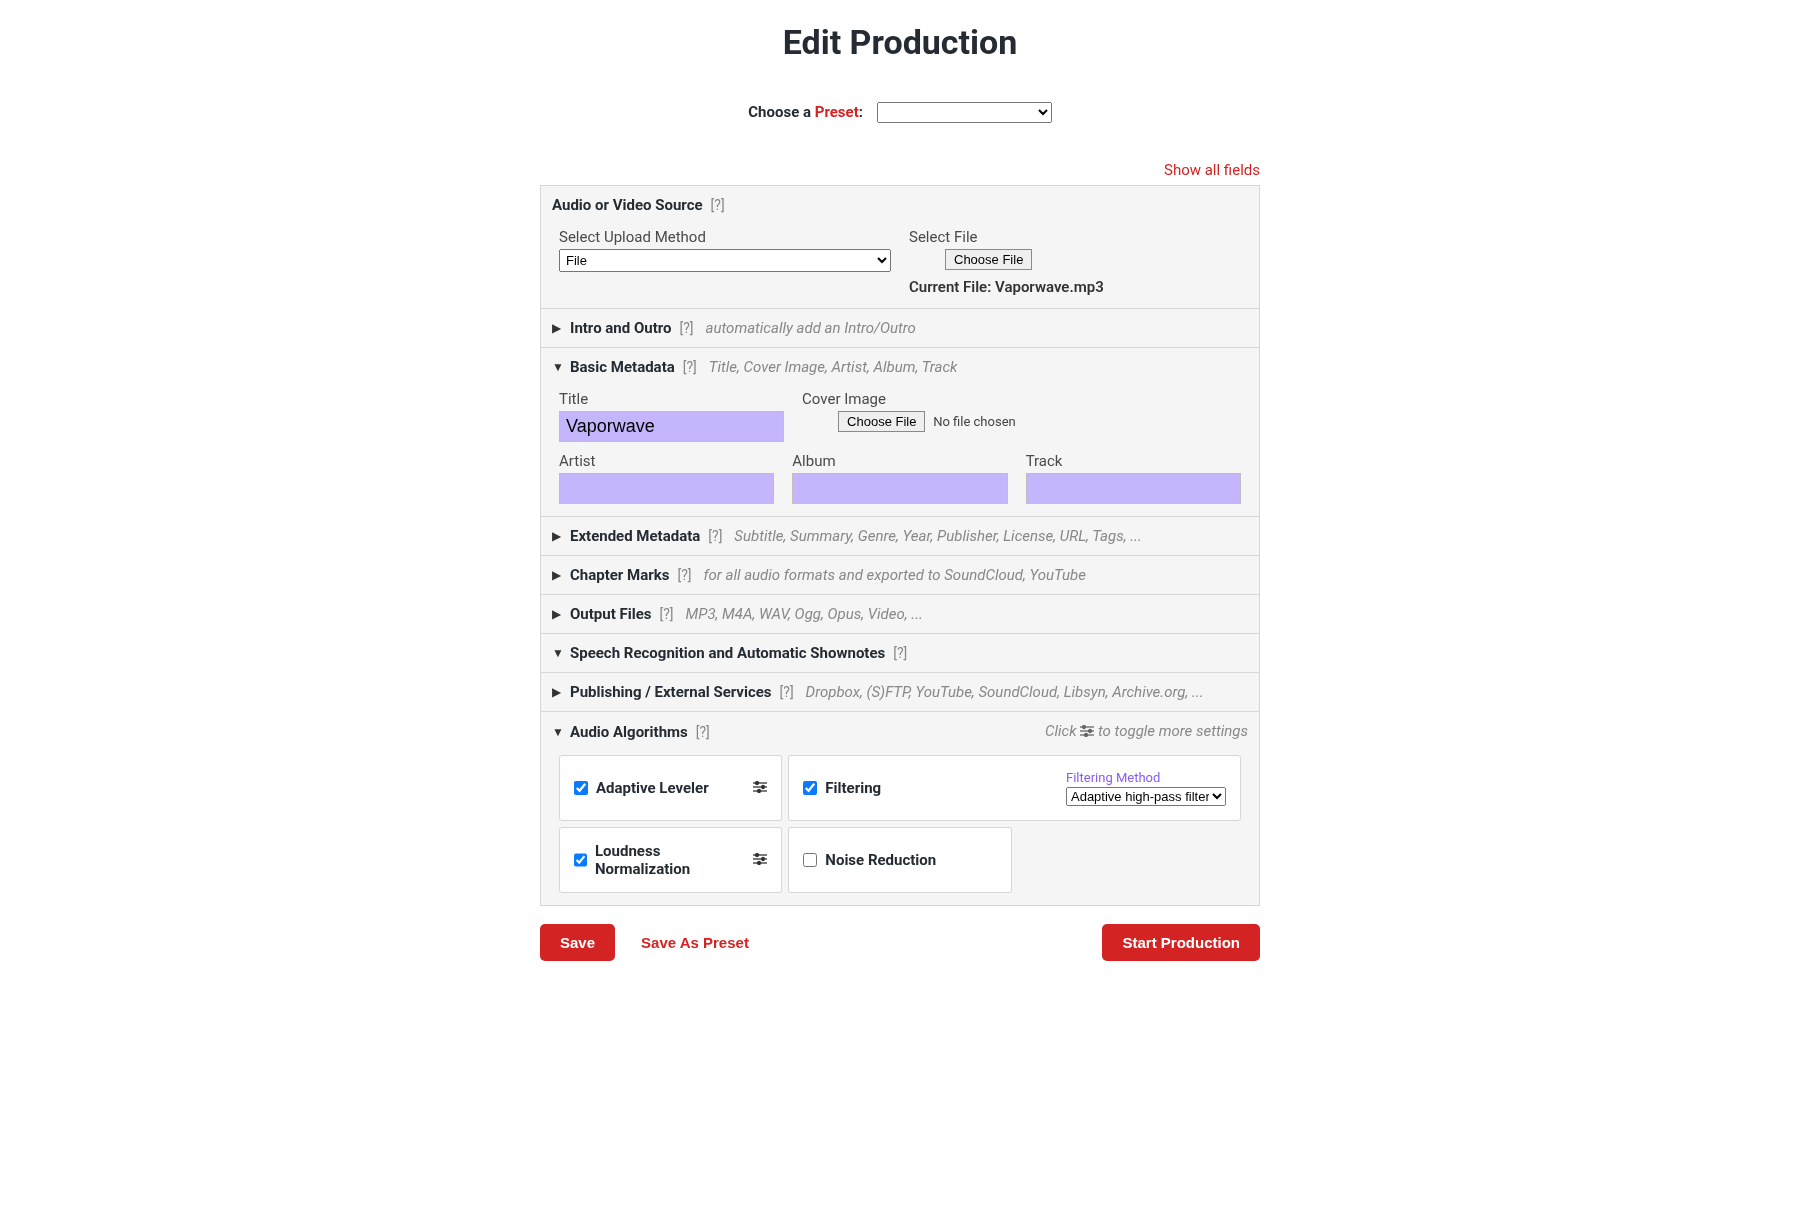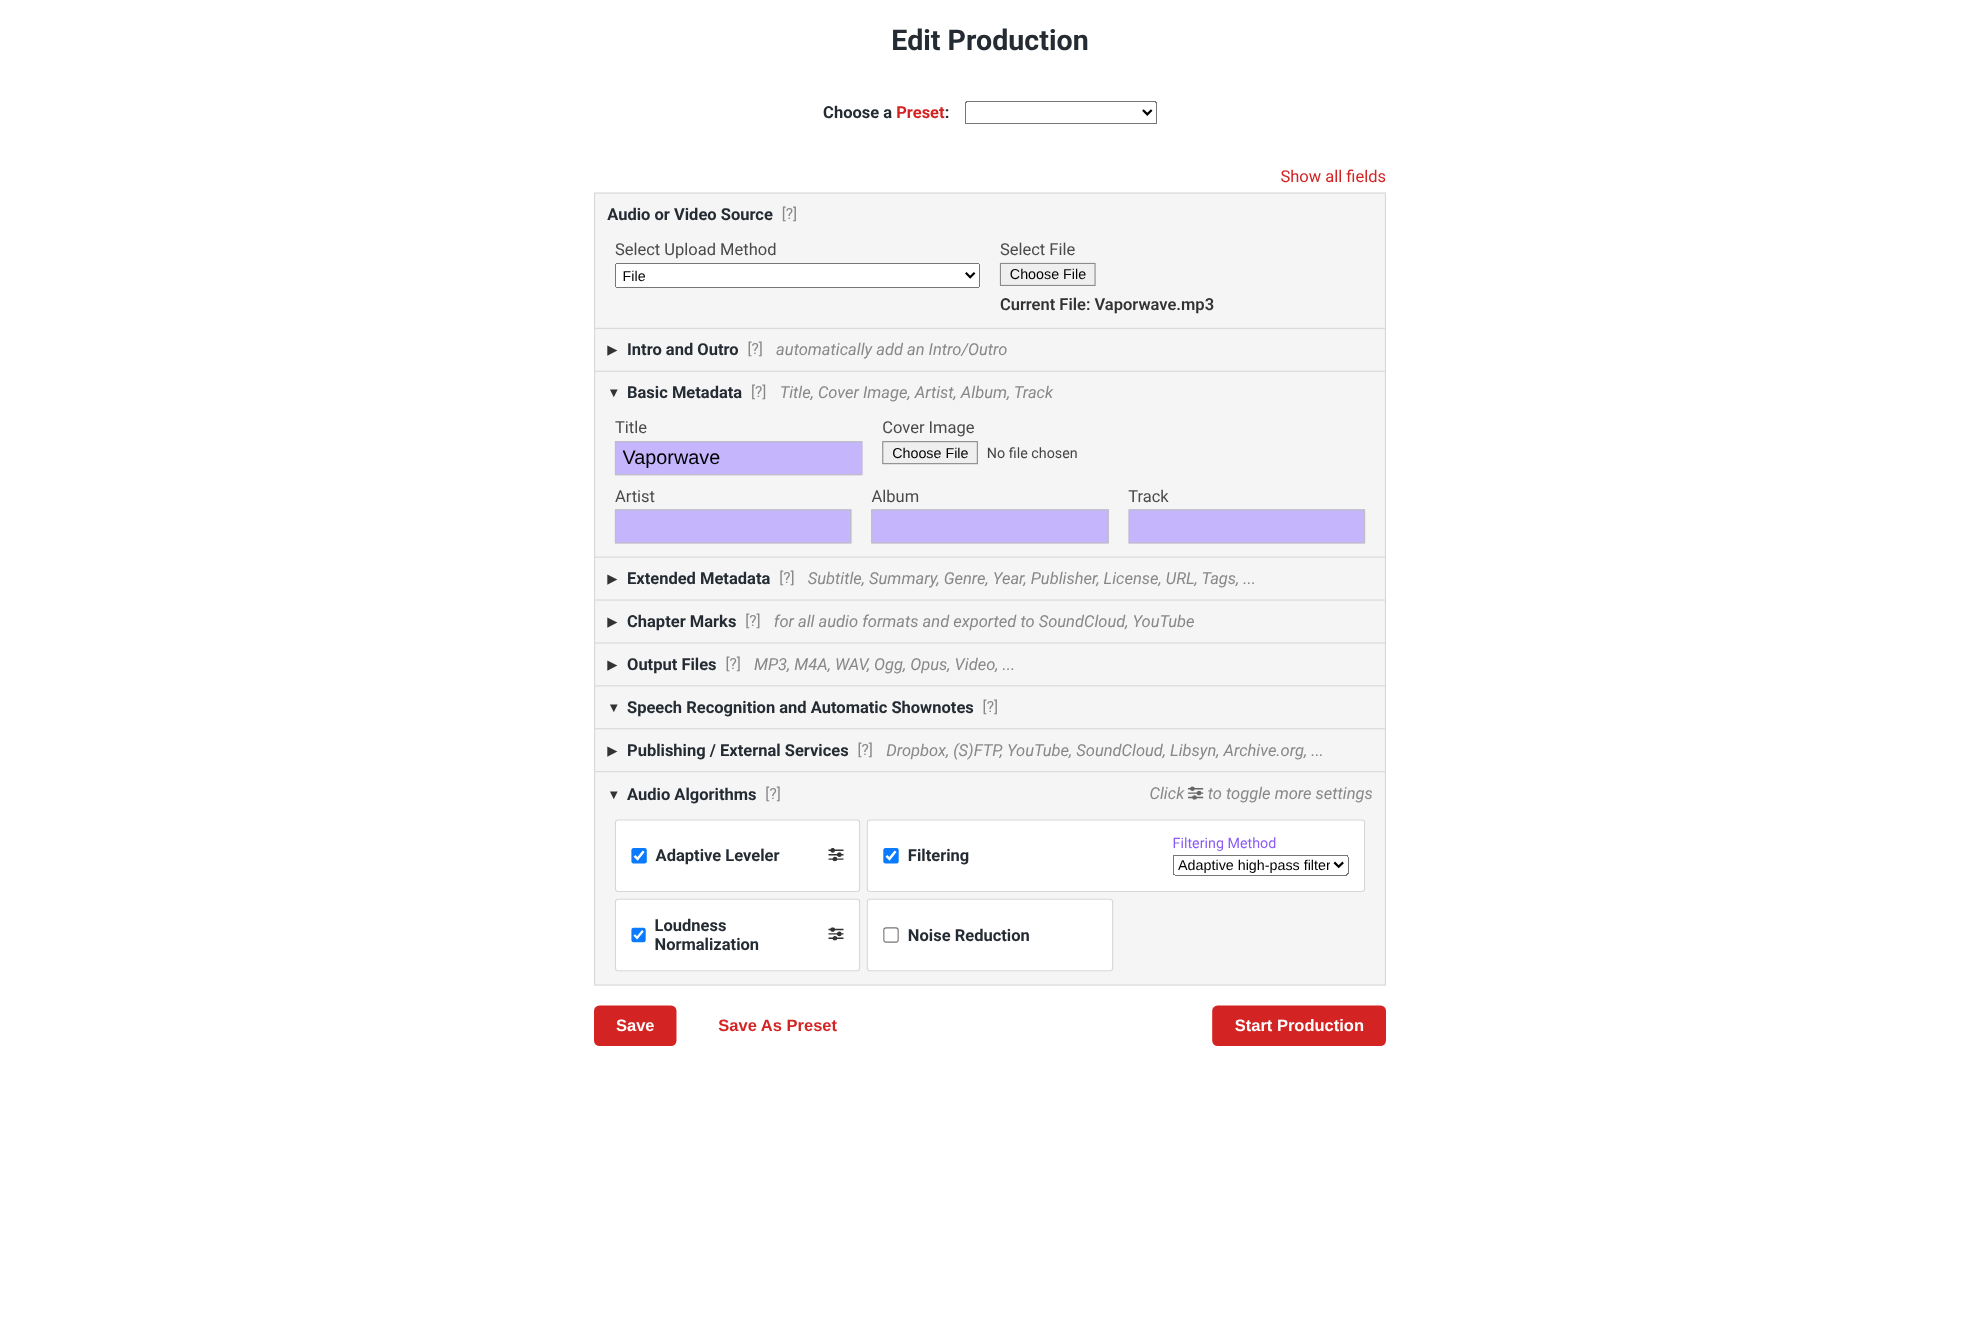--- a/index.html
+++ b/index.html
@@ -1,18 +1,18 @@
 <!DOCTYPE html>
 <html><head>
 <meta charset="utf-8">
 <style>
 * { box-sizing: border-box; margin: 0; padding: 0; }
 body { font-family: -apple-system, BlinkMacSystemFont, "Segoe UI", Roboto, Helvetica, Arial, sans-serif; background: #fff; color: #222; font-size: 15px; }
 .container { width: 720px; margin: 0 auto; padding-top: 22px; }
-h1 { font-size: 26px; font-weight: 700; text-align: center; color: #242b33; margin-bottom: 40px; }
+h1 { font-size: 34px; font-weight: 700; text-align: center; color: #242b33; margin-bottom: 40px; }
 .preset-row { text-align: center; margin-bottom: 38px; }
 .preset-row .lbl { font-weight: 700; color: #242b33; font-size: 15px; }
 .preset-row .lbl .preset-word { color: #d42323; }
 .preset-row select { margin-left: 10px; width: 175px; font-size: 13px; padding: 1px; }
 .show-all { text-align: right; margin-bottom: 6px; }
 .show-all a { color: #d42323; text-decoration: none; font-size: 15px; }
 .panel { border: 1px solid #d7d7d7; background: #f5f5f5; }
 .section { border-bottom: 1px solid #d7d7d7; }
 .section:last-child { border-bottom: none; }
 .section-header { padding: 10px 11px 10px 11px; display: flex; align-items: center; gap: 6px; cursor: pointer; }
@@ -20,33 +20,33 @@
 .section-header .title { font-weight: 700; color: #242b33; font-size: 15px; }
 .section-header .help { color: #888; font-size: 14px; margin-left: 2px; }
 .section-header .desc { font-style: italic; color: #888; font-size: 15px; margin-left: 6px; }
 .section-header .right-desc { margin-left: auto; font-style: italic; color: #888; font-size: 15px; }
 .section-body { padding: 4px 18px 12px 18px; }
 .field-label { color: #4a4a4a; font-size: 15px; margin-bottom: 3px; }
 .row-flex { display: flex; gap: 18px; }
 .col { flex: 1; }
 select.wide { width: 100%; font-size: 13px; padding: 2px; }
 input[type=text] { width: 100%; border: 1px solid #bfbfbf; padding: 4px 6px; font-size: 18px; background: #c4b5fd; }
-.file-btn { font-size: 13px; border: 1px solid #8a8a8a; background: #efefef; padding: 2px 8px; border-radius: 0; cursor: pointer; }
+.file-btn { font-size: 13px; border: 1px solid #8a8a8a; background: #efefef; padding: 2px 8px; border-radius: 0; cursor: pointer; margin-left: 36px; }
 .file-status { font-size: 13px; color: #444; margin-left: 4px; }
 .current-file { font-weight: 600; color: #333; font-size: 15px; margin-top: 8px; }
 .algo-grid { display: grid; grid-template-columns: 1fr 1fr 1fr; gap: 6px; }
 .algo-card { background: #fff; border: 1px solid #d7d7d7; border-radius: 3px; padding: 14px 14px; display: flex; align-items: center; gap: 8px; position: relative; min-height: 54px; }
 .algo-card .algo-title { font-weight: 700; color: #242b33; font-size: 15px; }
 .algo-card .sliders-icon { margin-left: auto; color: #333; }
 .algo-double { grid-column: span 2; }
 .algo-inner-right { margin-left: auto; display: flex; flex-direction: column; }
 .algo-inner-right .small-label { font-size: 13px; color: #8b5cf6; margin-bottom: 2px; }
 .algo-inner-right select { font-size: 13px; width: 160px; }
 input[type=checkbox] { width: 14px; height: 14px; accent-color: #0a7aff; cursor: pointer; }
-.footer { display: flex; align-items: center; gap: 38px; margin-top: 18px; padding-bottom: 40px; }
+.footer { display: flex; align-items: center; gap: 26px; margin-top: 18px; padding-bottom: 40px; }
 .btn-primary { background: #d42323; color: #fff; border: none; padding: 10px 20px; border-radius: 5px; font-size: 15px; font-weight: 600; cursor: pointer; }
 .btn-link { background: none; border: none; color: #d42323; font-weight: 600; font-size: 15px; cursor: pointer; }
 .sliders-svg { width: 14px; height: 12px; }
 .inline-sliders { display: inline-block; vertical-align: -1px; }
 </style>
 </head>
 <body>
 
 <div class="container">
   <h1>Edit Production</h1>

